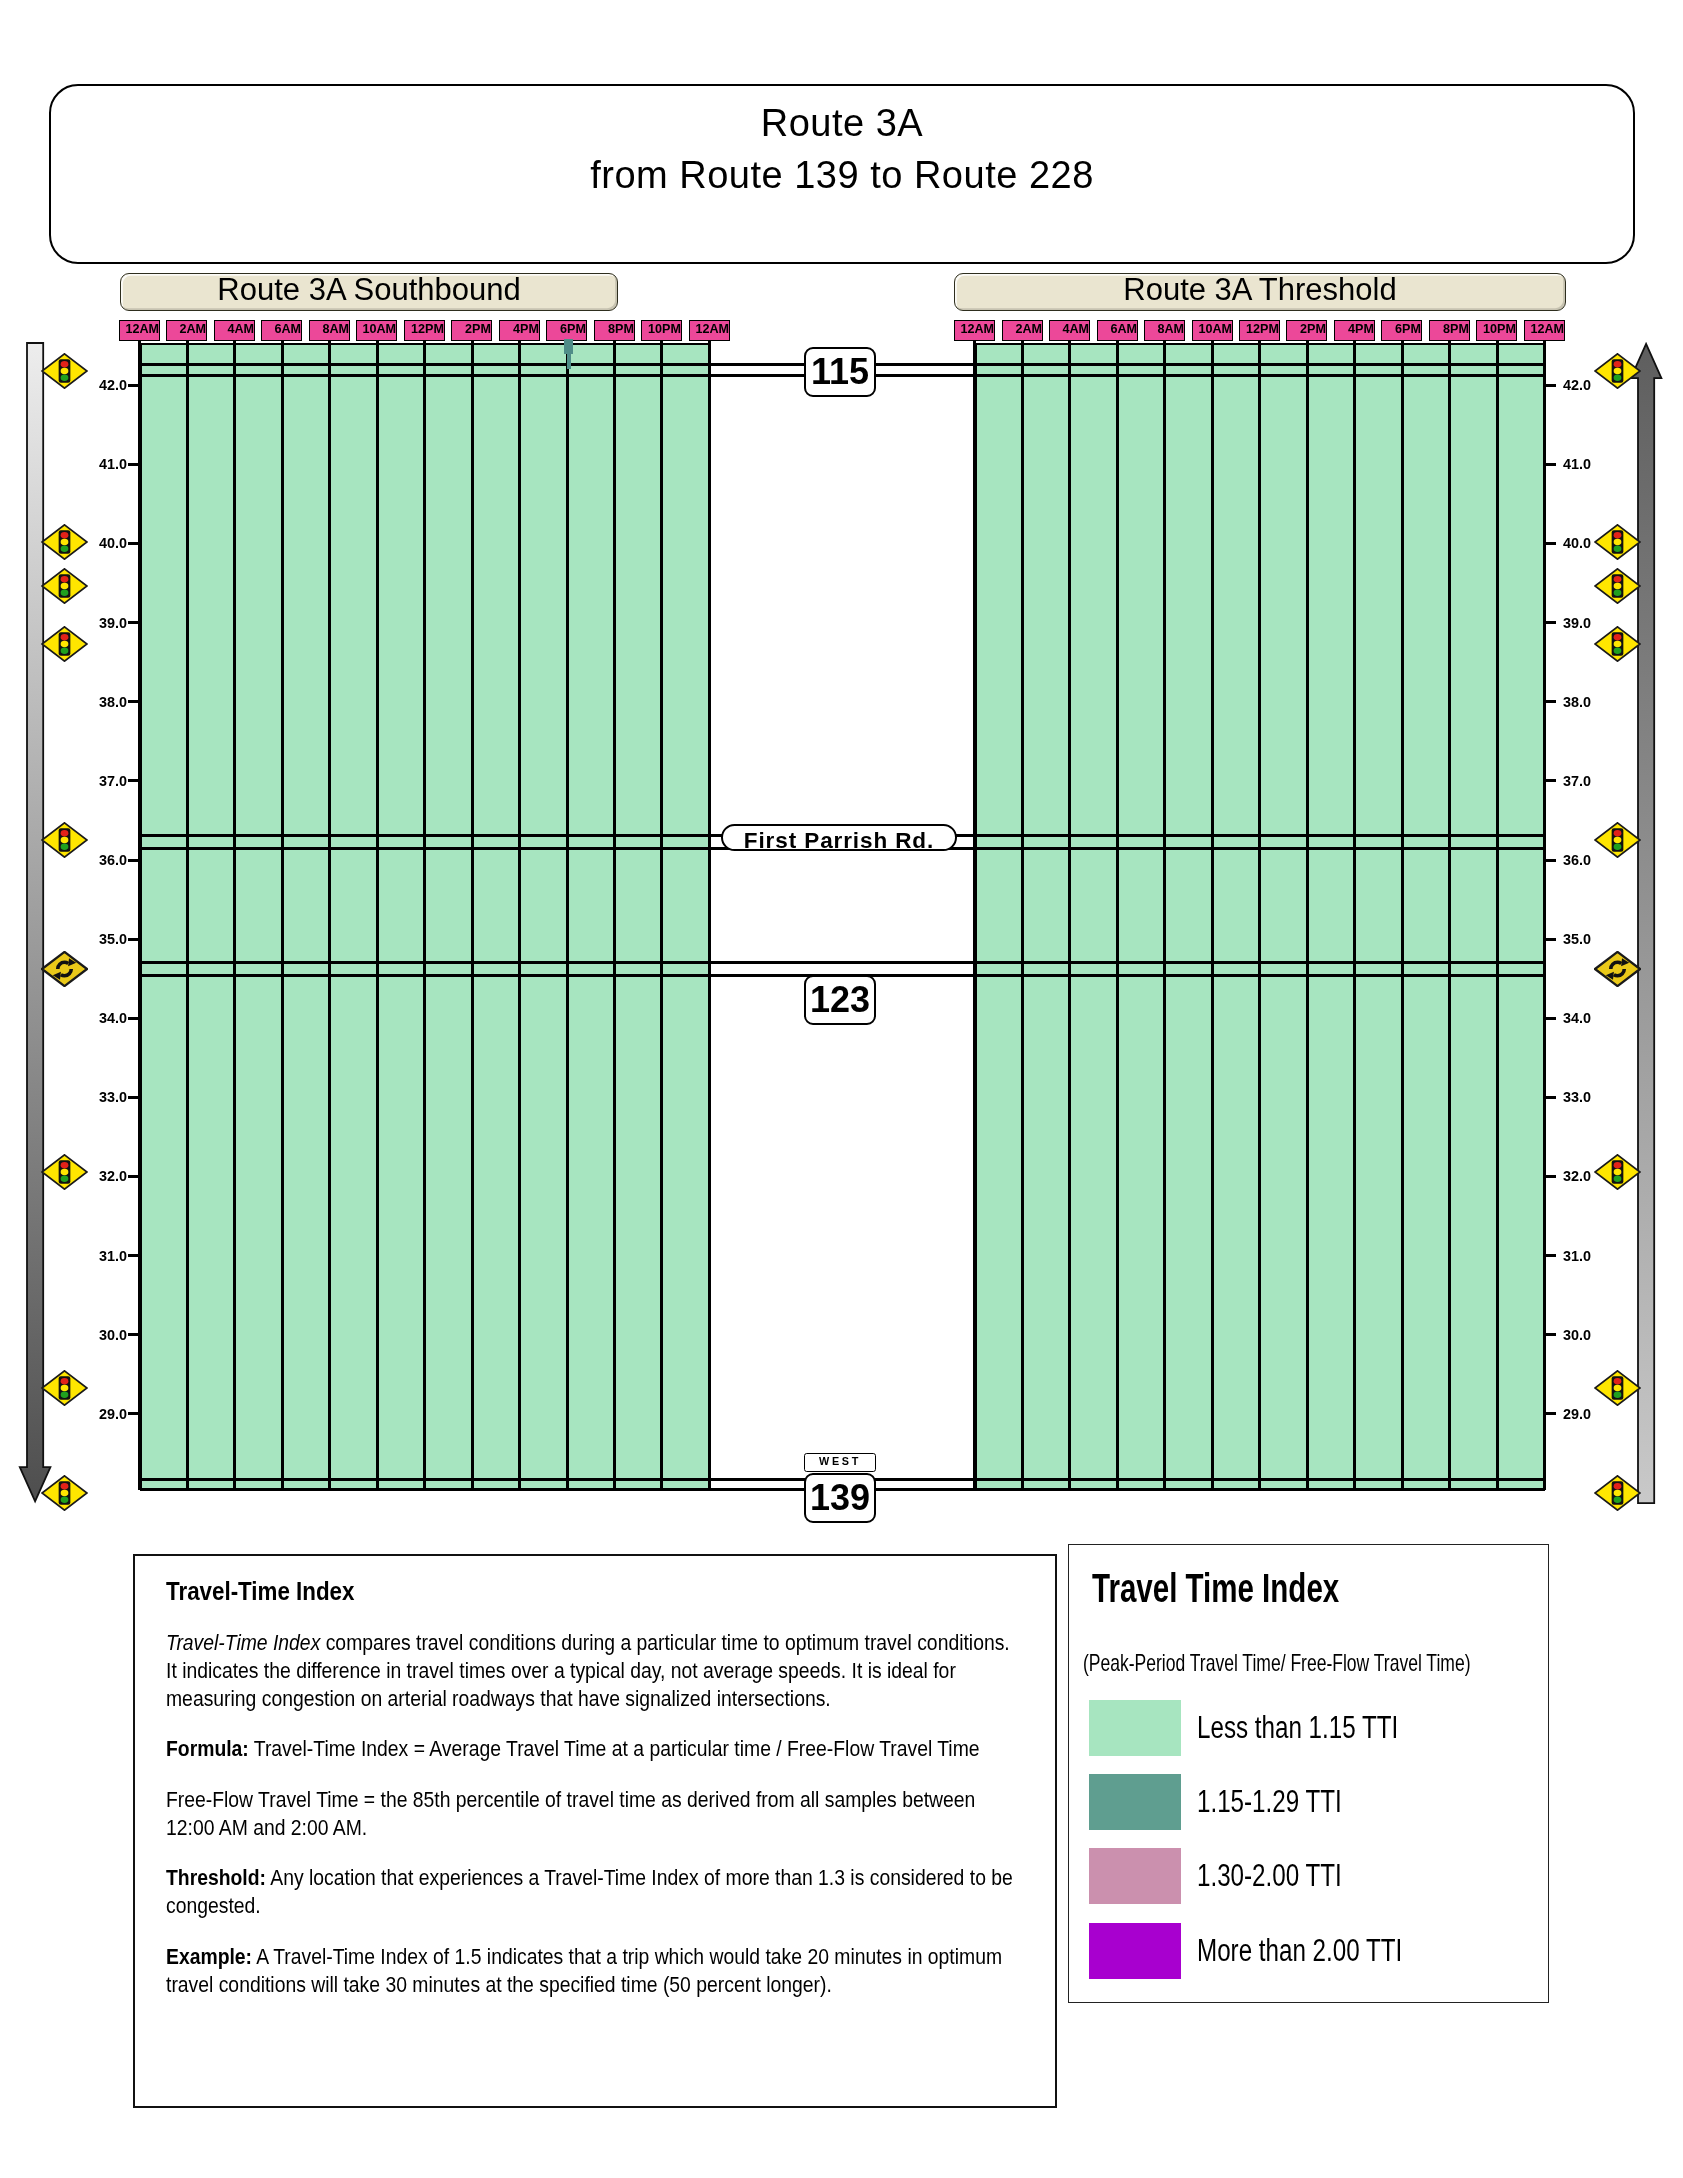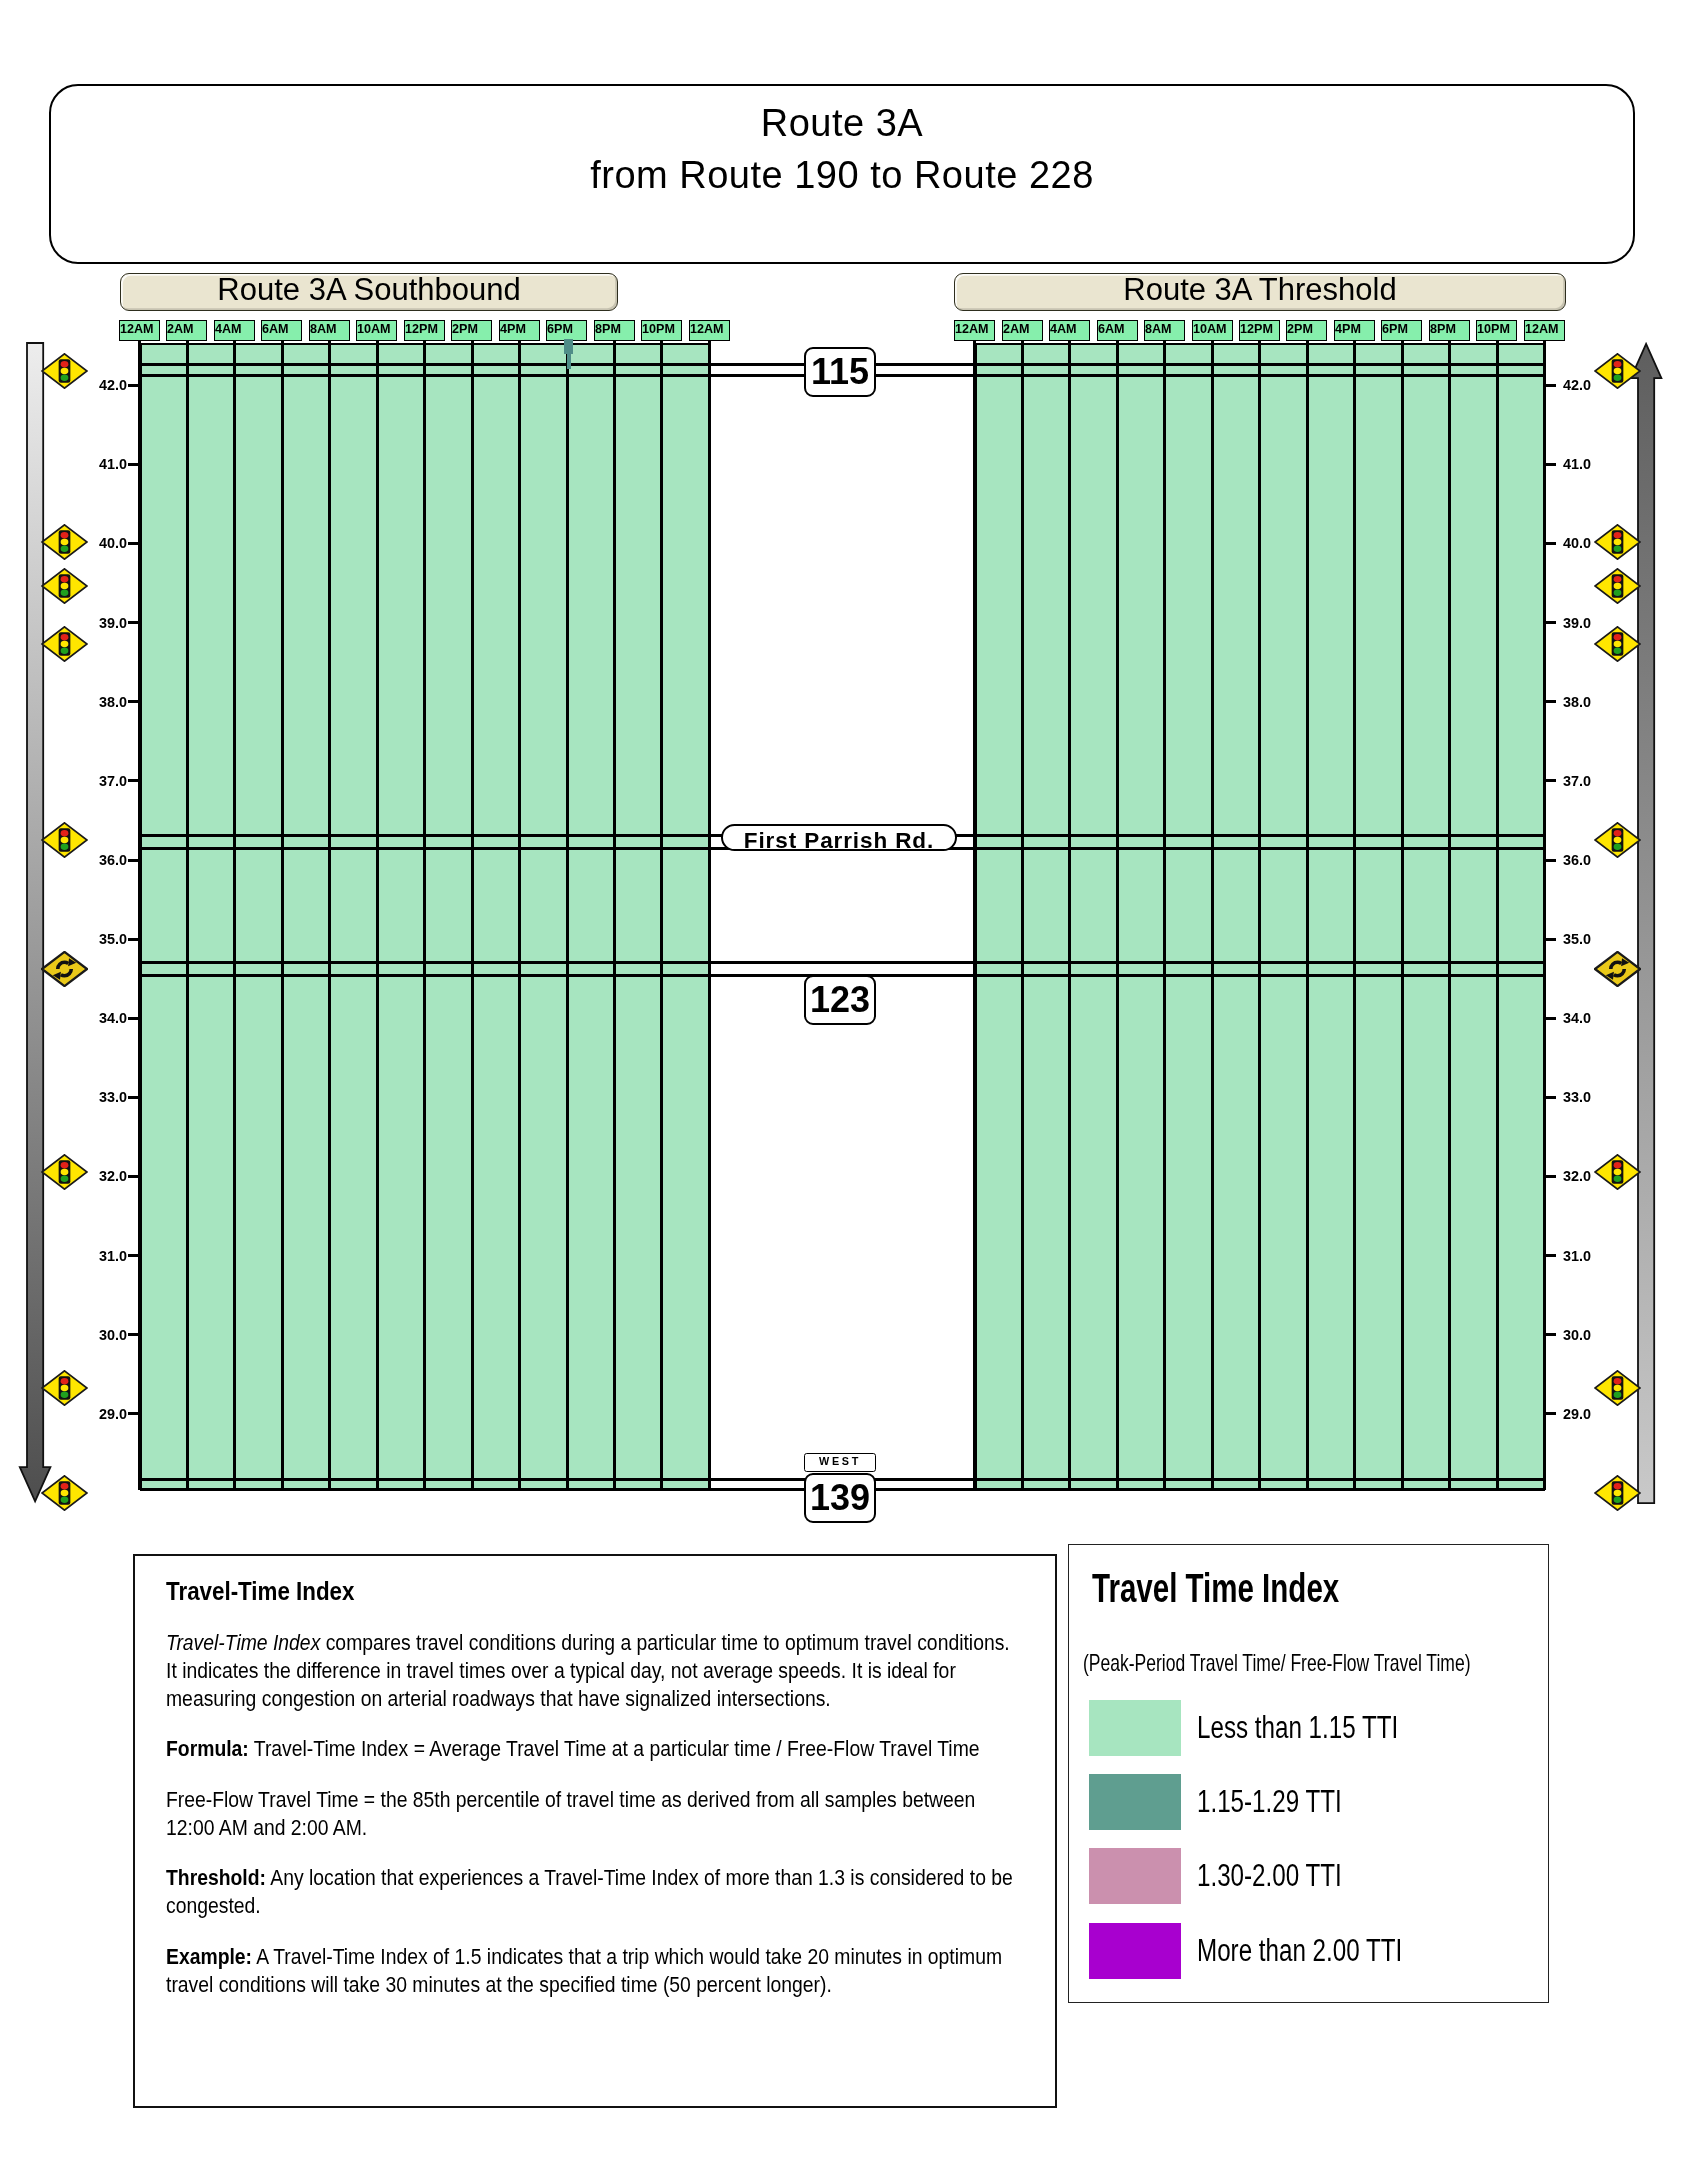--- a/index.html
+++ b/index.html
@@ -18,22 +18,22 @@
          box-shadow: inset 1.8px 1.8px 0 rgba(255,255,255,.8), inset -1.8px -1.8px 0 rgba(0,0,0,.15); }
   .hdr-sb { left:120px; width:498px; }
   .hdr-nb { left:954px; width:612px; }
 
   
   .panel { top:343px; height:1148px; background:#a7e5c0; border:2.7px solid #000; box-sizing:border-box; z-index:1; }
   .panel-sb { left:140px; width:570px; }
   .panel-nb { left:975px; width:570px; }
 
   .gridline { width:2.7px; background:#000; z-index:2; }
-  .timelabel { height:21px; background:#86efac; border:1.8px solid #000; box-sizing:border-box;
-               font-size:12.6px; font-weight:bold; text-align:left; line-height:17px; z-index:4; }
+  .timelabel { height:21px; background:#ec4899; border:1.8px solid #000; box-sizing:border-box;
+               font-size:12.6px; font-weight:bold; text-align:right; line-height:17px; z-index:4; }
   .crossline { height:2.7px; background:#000; z-index:3; }
   .miletick { background:#000; z-index:2; }
   .milelabel { font-size:14.4px; font-weight:bold; line-height:18px; z-index:2; }
 
   .shield { background:#fff; border:2.7px solid #000; border-radius:9px; box-sizing:border-box;
             text-align:center; font-weight:bold; z-index:6; }
   #shield-228 { left:804px; top:347px; width:72px; height:50px; font-size:36px; line-height:45px; }
   #pill-first-parrish { left:721px; top:824px; width:236px; height:27px; border-radius:15.3px;
             font-size:22.5px; line-height:29px; letter-spacing:0.9px; }
   #shield-123 { left:804px; top:945px; width:72px; height:50px; font-size:36px; line-height:45px;margin-top:30px; }
@@ -66,21 +66,21 @@
   .legend-label { left:128px; font-size:31px; line-height:56px; white-space:nowrap;
                   transform:scaleX(0.78); transform-origin:0 50%; }
 </style>
 </head>
 <body>
 
 <div class="page">
 
   <div class="abs title-box">
     <div class="title-line">Route 3A</div>
-    <div class="title-line">from Route 190 to Route 228</div>
+    <div class="title-line">from Route 139 to Route 228</div>
   </div>
 
   <div class="abs hdr hdr-sb">Route 3A Southbound</div>
   <div class="abs hdr hdr-nb">Route 3A Threshold</div>
 
   <div class="abs panel panel-sb"></div>
   <div class="abs panel panel-nb"></div>
 
   <div id="generated">
       <div class="abs gridline" style="left: 138px; top: 340px; height: 1150px;"></div>

